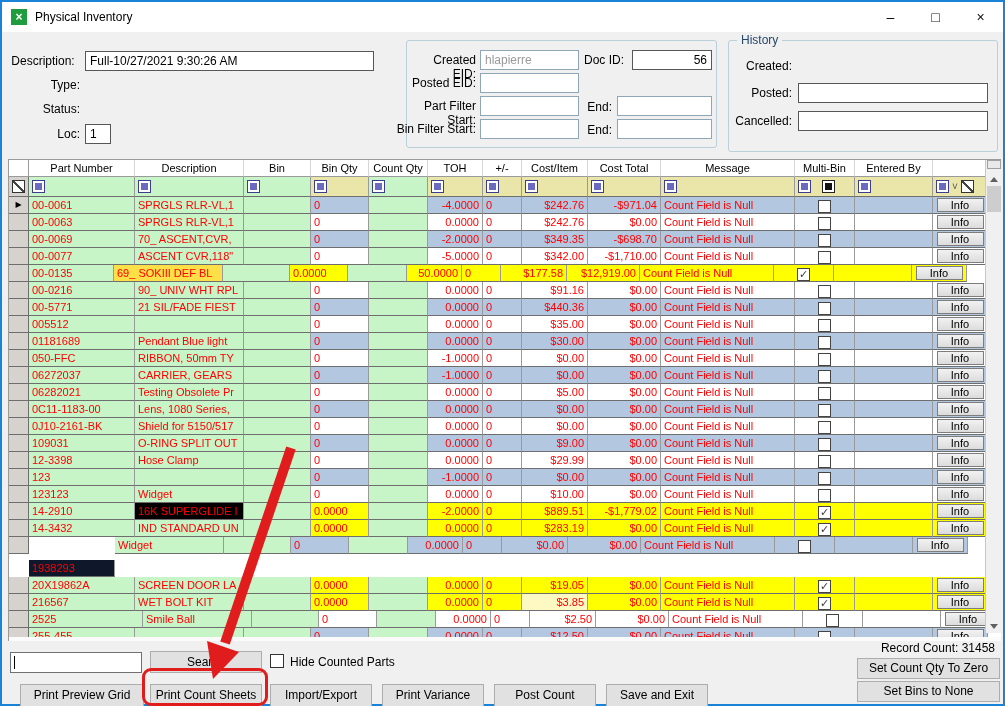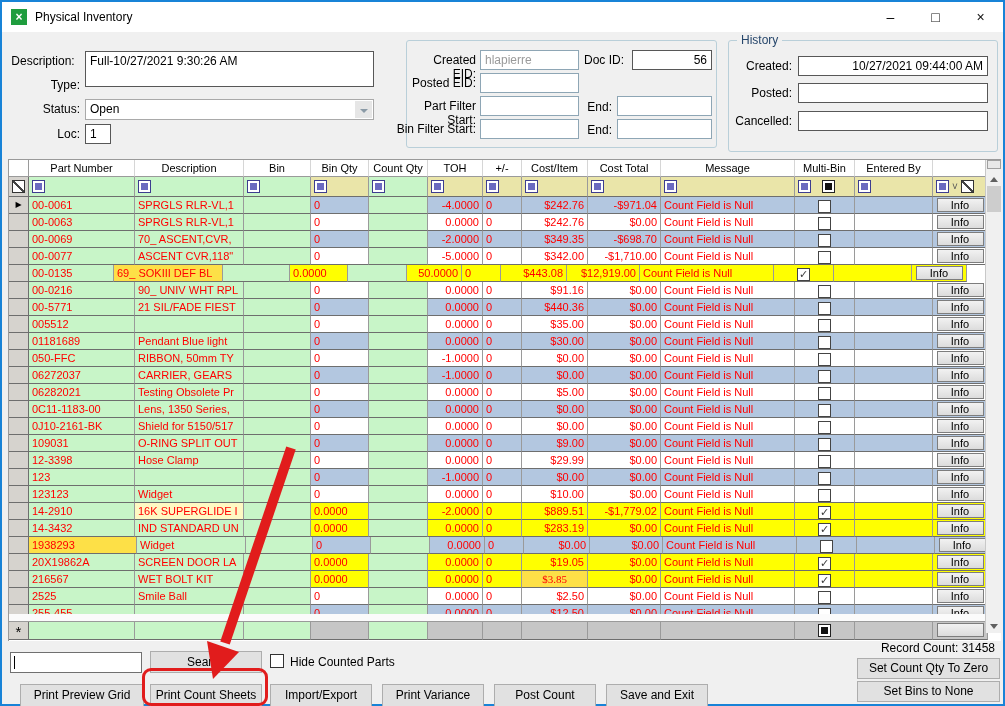--- a/index.html
+++ b/index.html
@@ -72,24 +72,23 @@
     <div class="app-icon">×</div>
     <div class="title-text">Physical Inventory</div>
     <div class="winbtn" id="btn-min">–</div>
     <div class="winbtn" id="btn-max">□</div>
     <div class="winbtn" id="btn-close">×</div>
   </div>
 
   <div class="toppanel">
 
     <div class="lbl" style="left:4px; top:22px; width:74px;text-align:center;">Description:</div>
-    <div class="tb dark" style="left:83px; top:19px; width:289px; height:36px;"><span>Full-10/27/2021 9:30:26 AM</span></div>
+    <div class="tb dark" style="left:83px; top:19px; width:289px; height:20px;"><span>Full-10/27/2021 9:30:26 AM</span></div>
     <div class="lbl" style="left:4px; top:46px; width:74px;">Type:</div>
     <div class="lbl" style="left:4px; top:70px; width:74px;">Status:</div>
-    <div class="combo" style="left:83px; top:67px; width:289px; height:21px;"><span>Open</span><span class="chev"></span></div>
     <div class="lbl" style="left:4px; top:95px; width:74px;">Loc:</div>
     <div class="tb dark" style="left:83px; top:92px; width:26px; height:20px;"><span>1</span></div>
 
     <div class="groupbox" style="left:404px; top:8px; width:311px; height:108px;"></div>
     <div class="lbl" style="left:406px; top:21px; width:68px;">Created EID:</div>
     <div class="tb gray-text" style="left:478px; top:18px; width:99px; height:20px;"><span>hlapierre</span></div>
     <div class="lbl" style="left:580px; top:21px; width:42px;">Doc ID:</div>
     <div class="tb dark right-al" style="left:630px; top:18px; width:80px; height:20px;"><span>56</span></div>
     <div class="lbl" style="left:406px; top:44px; width:68px;">Posted EID:</div>
     <div class="tb" style="left:478px; top:41px; width:99px; height:20px;"><span></span></div>
@@ -99,21 +98,20 @@
     <div class="tb" style="left:615px; top:64px; width:95px; height:20px;"><span></span></div>
     <div class="lbl" style="left:390px; top:90px; width:84px;">Bin Filter Start:</div>
     <div class="tb" style="left:478px; top:87px; width:99px; height:20px;"><span></span></div>
     <div class="lbl" style="left:582px; top:91px; width:28px;">End:</div>
     <div class="tb" style="left:615px; top:87px; width:95px; height:20px;"><span></span></div>
 
     <div class="groupbox" style="left:726px; top:8px; width:270px; height:112px;">
       <div class="gb-legend">History</div>
     </div>
     <div class="lbl" style="left:732px; top:27px; width:58px;">Created:</div>
-    <div class="tb dark right-al" style="left:796px; top:24px; width:190px; height:20px;"><span>10/27/2021 09:44:00 AM</span></div>
     <div class="lbl" style="left:732px; top:54px; width:58px;">Posted:</div>
     <div class="tb dark" style="left:796px; top:51px; width:190px; height:20px;"><span></span></div>
     <div class="lbl" style="left:726px; top:82px; width:64px;">Cancelled:</div>
     <div class="tb dark" style="left:796px; top:79px; width:190px; height:20px;"><span></span></div>
   </div>
 
   <div id="grid">
     <div id="grid-body">
         <div class="grow hdr">
           <div class="gcell corner" style="width: 20px;"></div>
@@ -252,21 +250,21 @@
         </div>
         <div class="grow">
           <div class="gcell rowhdr" style="width: 20px;"></div>
           <div class="gcell" style="width: 85px; background: rgb(200, 245, 200); color: rgb(255, 0, 0);">00-0135</div>
           <div class="gcell" style="width: 109px; background: #fde047; color: rgb(255, 0, 0);">69_ SOKIII DEF BL</div>
           <div class="gcell" style="width: 67px; background: rgb(200, 245, 200); color: rgb(255, 0, 0);"></div>
           <div class="gcell" style="width: 58px; background: rgb(255, 255, 0); color: rgb(255, 0, 0);">0.0000</div>
           <div class="gcell" style="width: 59px; background: rgb(200, 245, 200); color: rgb(255, 0, 0);"></div>
           <div class="gcell" style="width: 55px; text-align: right; background: rgb(255, 255, 0); color: rgb(255, 0, 0);">50.0000</div>
           <div class="gcell" style="width: 39px; background: rgb(255, 255, 0); color: rgb(255, 0, 0);">0</div>
-          <div class="gcell" style="width: 66px; text-align: right; background: rgb(255, 255, 0); color: rgb(255, 0, 0);">$443.08</div>
+          <div class="gcell" style="width: 66px; text-align: right; background: rgb(255, 255, 0); color: rgb(255, 0, 0);">$177.58</div>
           <div class="gcell" style="width: 73px; text-align: right; background: rgb(255, 255, 0); color: rgb(255, 0, 0);">$12,919.00</div>
           <div class="gcell" style="width: 134px; background: rgb(255, 255, 0); color: rgb(255, 0, 0);">Count Field is Null</div>
           <div class="gcell" style="width: 60px; text-align: center; background: rgb(255, 255, 0); color: rgb(255, 0, 0);"><div class="cb">✓</div></div>
           <div class="gcell" style="width: 78px; background: rgb(255, 255, 0); color: rgb(255, 0, 0);"></div>
           <div class="gcell" style="width: 55px; text-align: center; background: rgb(255, 255, 0); color: rgb(255, 0, 0);">
             <div class="infobtn" style="margin-top: 1px;">Info</div>
           </div>
         </div>
         <div class="grow">
           <div class="gcell rowhdr" style="width: 20px;"></div>
@@ -390,21 +388,21 @@
           <div class="gcell" style="width: 134px; background: rgb(255, 255, 255); color: rgb(255, 0, 0);">Count Field is Null</div>
           <div class="gcell" style="width: 60px; text-align: center; background: rgb(255, 255, 255); color: rgb(255, 0, 0);"><div class="cb"></div></div>
           <div class="gcell" style="width: 78px; background: rgb(255, 255, 255); color: rgb(255, 0, 0);"></div>
           <div class="gcell" style="width: 55px; text-align: center; background: rgb(255, 255, 255); color: rgb(255, 0, 0);">
             <div class="infobtn" style="margin-top: 1px;">Info</div>
           </div>
         </div>
         <div class="grow">
           <div class="gcell rowhdr" style="width: 20px;"></div>
           <div class="gcell" style="width: 106px; background: rgb(200, 245, 200); color: rgb(255, 0, 0);">0C11-1183-00</div>
-          <div class="gcell" style="width: 109px; background: rgb(200, 245, 200); color: rgb(255, 0, 0);">Lens,  1350 Series,</div>
+          <div class="gcell" style="width: 109px; background: rgb(200, 245, 200); color: rgb(255, 0, 0);">Lens,  1080 Series,</div>
           <div class="gcell" style="width: 67px; background: rgb(200, 245, 200); color: rgb(255, 0, 0);"></div>
           <div class="gcell" style="width: 58px; background: rgb(179, 199, 224); color: rgb(255, 0, 0);">0</div>
           <div class="gcell" style="width: 59px; background: rgb(200, 245, 200); color: rgb(255, 0, 0);"></div>
           <div class="gcell" style="width: 55px; text-align: right; background: rgb(179, 199, 224); color: rgb(255, 0, 0);">0.0000</div>
           <div class="gcell" style="width: 39px; background: rgb(179, 199, 224); color: rgb(255, 0, 0);">0</div>
           <div class="gcell" style="width: 66px; text-align: right; background: rgb(179, 199, 224); color: rgb(255, 0, 0);">$0.00</div>
           <div class="gcell" style="width: 73px; text-align: right; background: rgb(179, 199, 224); color: rgb(255, 0, 0);">$0.00</div>
           <div class="gcell" style="width: 134px; background: rgb(179, 199, 224); color: rgb(255, 0, 0);">Count Field is Null</div>
           <div class="gcell" style="width: 60px; text-align: center; background: rgb(179, 199, 224); color: rgb(255, 0, 0);"><div class="cb"></div></div>
           <div class="gcell" style="width: 78px; background: rgb(179, 199, 224); color: rgb(255, 0, 0);"></div>
@@ -498,21 +496,21 @@
           <div class="gcell" style="width: 134px; background: rgb(255, 255, 255); color: rgb(255, 0, 0);">Count Field is Null</div>
           <div class="gcell" style="width: 60px; text-align: center; background: rgb(255, 255, 255); color: rgb(255, 0, 0);"><div class="cb"></div></div>
           <div class="gcell" style="width: 78px; background: rgb(255, 255, 255); color: rgb(255, 0, 0);"></div>
           <div class="gcell" style="width: 55px; text-align: center; background: rgb(255, 255, 255); color: rgb(255, 0, 0);">
             <div class="infobtn" style="margin-top: 1px;">Info</div>
           </div>
         </div>
         <div class="grow">
           <div class="gcell rowhdr" style="width: 20px;"></div>
           <div class="gcell" style="width: 106px; background: rgb(200, 245, 200); color: rgb(255, 0, 0);">14-2910</div>
-          <div class="gcell" style="width: 109px; background: #fef9c3; color: rgb(255, 0, 0);">16K SUPERGLIDE I</div>
+          <div class="gcell" style="width: 109px; background: #000000; color: rgb(255, 0, 0);">16K SUPERGLIDE I</div>
           <div class="gcell" style="width: 67px; background: rgb(200, 245, 200); color: rgb(255, 0, 0);"></div>
           <div class="gcell" style="width: 58px; background: rgb(255, 255, 0); color: rgb(255, 0, 0);">0.0000</div>
           <div class="gcell" style="width: 59px; background: rgb(200, 245, 200); color: rgb(255, 0, 0);"></div>
           <div class="gcell" style="width: 55px; text-align: right; background: rgb(255, 255, 0); color: rgb(255, 0, 0);">-2.0000</div>
           <div class="gcell" style="width: 39px; background: rgb(255, 255, 0); color: rgb(255, 0, 0);">0</div>
           <div class="gcell" style="width: 66px; text-align: right; background: rgb(255, 255, 0); color: rgb(255, 0, 0);">$889.51</div>
           <div class="gcell" style="width: 73px; text-align: right; background: rgb(255, 255, 0); color: rgb(255, 0, 0);">-$1,779.02</div>
           <div class="gcell" style="width: 134px; background: rgb(255, 255, 0); color: rgb(255, 0, 0);">Count Field is Null</div>
           <div class="gcell" style="width: 60px; text-align: center; background: rgb(255, 255, 0); color: rgb(255, 0, 0);"><div class="cb">✓</div></div>
           <div class="gcell" style="width: 78px; background: rgb(255, 255, 0); color: rgb(255, 0, 0);"></div>
@@ -533,21 +531,21 @@
           <div class="gcell" style="width: 73px; text-align: right; background: rgb(255, 255, 0); color: rgb(255, 0, 0);">$0.00</div>
           <div class="gcell" style="width: 134px; background: rgb(255, 255, 0); color: rgb(255, 0, 0);">Count Field is Null</div>
           <div class="gcell" style="width: 60px; text-align: center; background: rgb(255, 255, 0); color: rgb(255, 0, 0);"><div class="cb">✓</div></div>
           <div class="gcell" style="width: 78px; background: rgb(255, 255, 0); color: rgb(255, 0, 0);"></div>
           <div class="gcell" style="width: 55px; text-align: center; background: rgb(255, 255, 0); color: rgb(255, 0, 0);">
             <div class="infobtn" style="margin-top: 1px;">Info</div>
           </div>
         </div>
         <div class="grow">
           <div class="gcell rowhdr" style="width: 20px;"></div>
-          <div class="gcell" style="width: 108px; background: #fde047; color: rgb(255, 0, 0);">1938293</div>
+          <div class="gcell" style="width: 86px; background: #0f172a; color: rgb(255, 0, 0); margin-top: 23px;">1938293</div>
           <div class="gcell" style="width: 109px; background: rgb(200, 245, 200); color: rgb(255, 0, 0);">Widget</div>
           <div class="gcell" style="width: 67px; background: rgb(200, 245, 200); color: rgb(255, 0, 0);"></div>
           <div class="gcell" style="width: 58px; background: rgb(179, 199, 224); color: rgb(255, 0, 0);">0</div>
           <div class="gcell" style="width: 59px; background: rgb(200, 245, 200); color: rgb(255, 0, 0);"></div>
           <div class="gcell" style="width: 55px; text-align: right; background: rgb(179, 199, 224); color: rgb(255, 0, 0);">0.0000</div>
           <div class="gcell" style="width: 39px; background: rgb(179, 199, 224); color: rgb(255, 0, 0);">0</div>
           <div class="gcell" style="width: 66px; text-align: right; background: rgb(179, 199, 224); color: rgb(255, 0, 0);">$0.00</div>
           <div class="gcell" style="width: 73px; text-align: right; background: rgb(179, 199, 224); color: rgb(255, 0, 0);">$0.00</div>
           <div class="gcell" style="width: 134px; background: rgb(179, 199, 224); color: rgb(255, 0, 0);">Count Field is Null</div>
           <div class="gcell" style="width: 60px; text-align: center; background: rgb(179, 199, 224); color: rgb(255, 0, 0);"><div class="cb"></div></div>
@@ -576,32 +574,32 @@
         </div>
         <div class="grow">
           <div class="gcell rowhdr" style="width: 20px;"></div>
           <div class="gcell" style="width: 106px; background: rgb(200, 245, 200); color: rgb(255, 0, 0);">216567</div>
           <div class="gcell" style="width: 109px; background: rgb(200, 245, 200); color: rgb(255, 0, 0);">WET BOLT KIT</div>
           <div class="gcell" style="width: 67px; background: rgb(200, 245, 200); color: rgb(255, 0, 0);"></div>
           <div class="gcell" style="width: 58px; background: rgb(255, 255, 0); color: rgb(255, 0, 0);">0.0000</div>
           <div class="gcell" style="width: 59px; background: rgb(200, 245, 200); color: rgb(255, 0, 0);"></div>
           <div class="gcell" style="width: 55px; text-align: right; background: rgb(255, 255, 0); color: rgb(255, 0, 0);">0.0000</div>
           <div class="gcell" style="width: 39px; background: rgb(255, 255, 0); color: rgb(255, 0, 0);">0</div>
-          <div class="gcell" style="width: 66px; text-align: center; background: #fde047; color: rgb(255, 0, 0); font-family: Liberation Serif, serif;">$3.85</div>
+          <div class="gcell" style="width: 66px; text-align: right; background: #fef9c3; color: rgb(255, 0, 0);">$3.85</div>
           <div class="gcell" style="width: 73px; text-align: right; background: rgb(255, 255, 0); color: rgb(255, 0, 0);">$0.00</div>
           <div class="gcell" style="width: 134px; background: rgb(255, 255, 0); color: rgb(255, 0, 0);">Count Field is Null</div>
           <div class="gcell" style="width: 60px; text-align: center; background: rgb(255, 255, 0); color: rgb(255, 0, 0);"><div class="cb">✓</div></div>
           <div class="gcell" style="width: 78px; background: rgb(255, 255, 0); color: rgb(255, 0, 0);"></div>
           <div class="gcell" style="width: 55px; text-align: center; background: rgb(255, 255, 0); color: rgb(255, 0, 0);">
             <div class="infobtn" style="margin-top: 1px;">Info</div>
           </div>
         </div>
         <div class="grow">
           <div class="gcell rowhdr" style="width: 20px;"></div>
-          <div class="gcell" style="width: 106px; background: rgb(200, 245, 200); color: rgb(255, 0, 0);">2525</div>
+          <div class="gcell" style="width: 114px; background: rgb(200, 245, 200); color: rgb(255, 0, 0);">2525</div>
           <div class="gcell" style="width: 109px; background: rgb(200, 245, 200); color: rgb(255, 0, 0);">Smile Ball</div>
           <div class="gcell" style="width: 67px; background: rgb(200, 245, 200); color: rgb(255, 0, 0);"></div>
           <div class="gcell" style="width: 58px; background: rgb(255, 255, 255); color: rgb(255, 0, 0);">0</div>
           <div class="gcell" style="width: 59px; background: rgb(200, 245, 200); color: rgb(255, 0, 0);"></div>
           <div class="gcell" style="width: 55px; text-align: right; background: rgb(255, 255, 255); color: rgb(255, 0, 0);">0.0000</div>
           <div class="gcell" style="width: 39px; background: rgb(255, 255, 255); color: rgb(255, 0, 0);">0</div>
           <div class="gcell" style="width: 66px; text-align: right; background: rgb(255, 255, 255); color: rgb(255, 0, 0);">$2.50</div>
           <div class="gcell" style="width: 73px; text-align: right; background: rgb(255, 255, 255); color: rgb(255, 0, 0);">$0.00</div>
           <div class="gcell" style="width: 134px; background: rgb(255, 255, 255); color: rgb(255, 0, 0);">Count Field is Null</div>
           <div class="gcell" style="width: 60px; text-align: center; background: rgb(255, 255, 255); color: rgb(255, 0, 0);"><div class="cb"></div></div>

